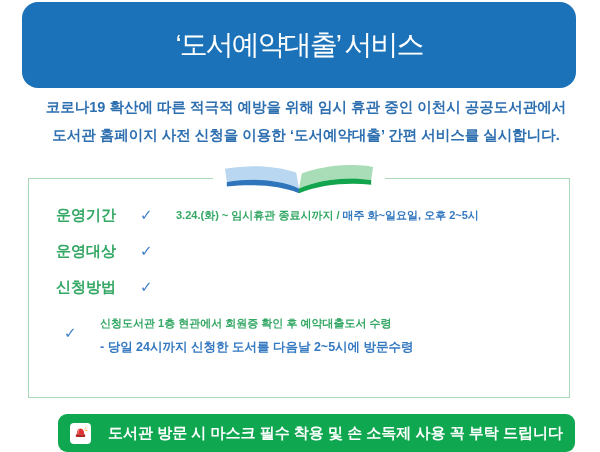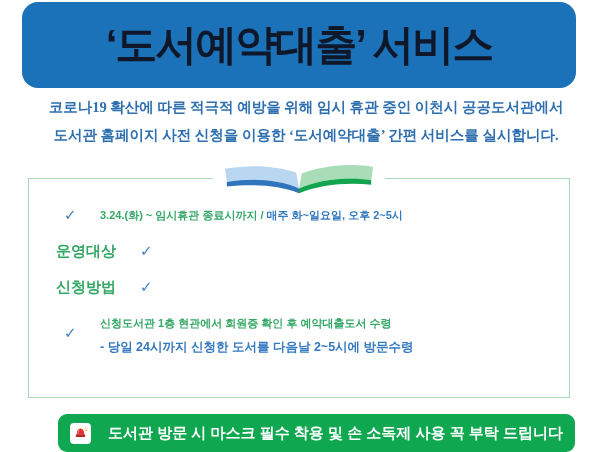--- a/index.html
+++ b/index.html
@@ -8,29 +8,29 @@
     font-family:"Liberation Sans","DejaVu Sans",sans-serif;
     -webkit-font-smoothing:antialiased;
   }
   
   .header{
     position:absolute;left:22px;top:2px;width:554px;height:86px;
     background:#1b72b8;border-radius:16px;
     display:flex;align-items:center;justify-content:center;
   }
   .header h1{
-    margin:0;color:#0f172a;font-size:42px;font-weight:bold;letter-spacing:-2px;
+    margin:0;color:#ffffff;font-size:28px;font-weight:normal;letter-spacing:-2px;
     white-space:nowrap;
   }
   
   .intro{
     position:absolute;top:99px;left:0;width:600px;text-align:center;
     color:#2e6fb0;font-size:14.5px;font-weight:bold;
   }
-  .intro p{margin:0 0 11px 12px;line-height:17px;font-family:Liberation Serif, serif;}
+  .intro p{margin:0 0 11px 12px;line-height:17px;}
   
   .info-box{
     position:absolute;left:28px;top:178px;width:542px;height:220px;
     border:1px solid #abd9b8;background:#ffffff;box-sizing:border-box;
   }
   .book-icon{
     position:absolute;top:-16px;left:50%;transform:translateX(-50%);
     width:172px;height:33px;background:#ffffff;
     display:flex;align-items:center;justify-content:center;
   }
@@ -74,20 +74,21 @@
       <path d="M1,4 C28,-1 58,1 77,8 L80,25 C58,15 28,14 3,18 Z" fill="#b9d7f0"></path>
       <path d="M3,18 C28,14 58,15 80,25 L80,30 C58,21 28,20 3,23 Z" fill="#2e75bb"></path>
       <path d="M159,2 C132,-3 102,2 83,9 L80,25 C102,15 132,12 157,16 Z" fill="#a9ddb8"></path>
       <path d="M157,16 C132,12 102,15 80,25 L80,30 C102,21 132,18 157,21 Z" fill="#13a54d"></path>
     </svg>
   </div>
 
   <div class="rows">
 
     <div class="row">
+      <span class="label">운영기간</span>
       <span class="check">✓</span>
       <div class="val">
         <p class="main"><span class="green">3.24.(화) ~ 임시휴관 종료시까지 / </span><span class="blue">매주 화~일요일, 오후 2~5시</span></p>
       </div>
     </div>
 
     <div class="row">
       <span class="label">운영대상</span>
       <span class="check">✓</span>
     </div>

